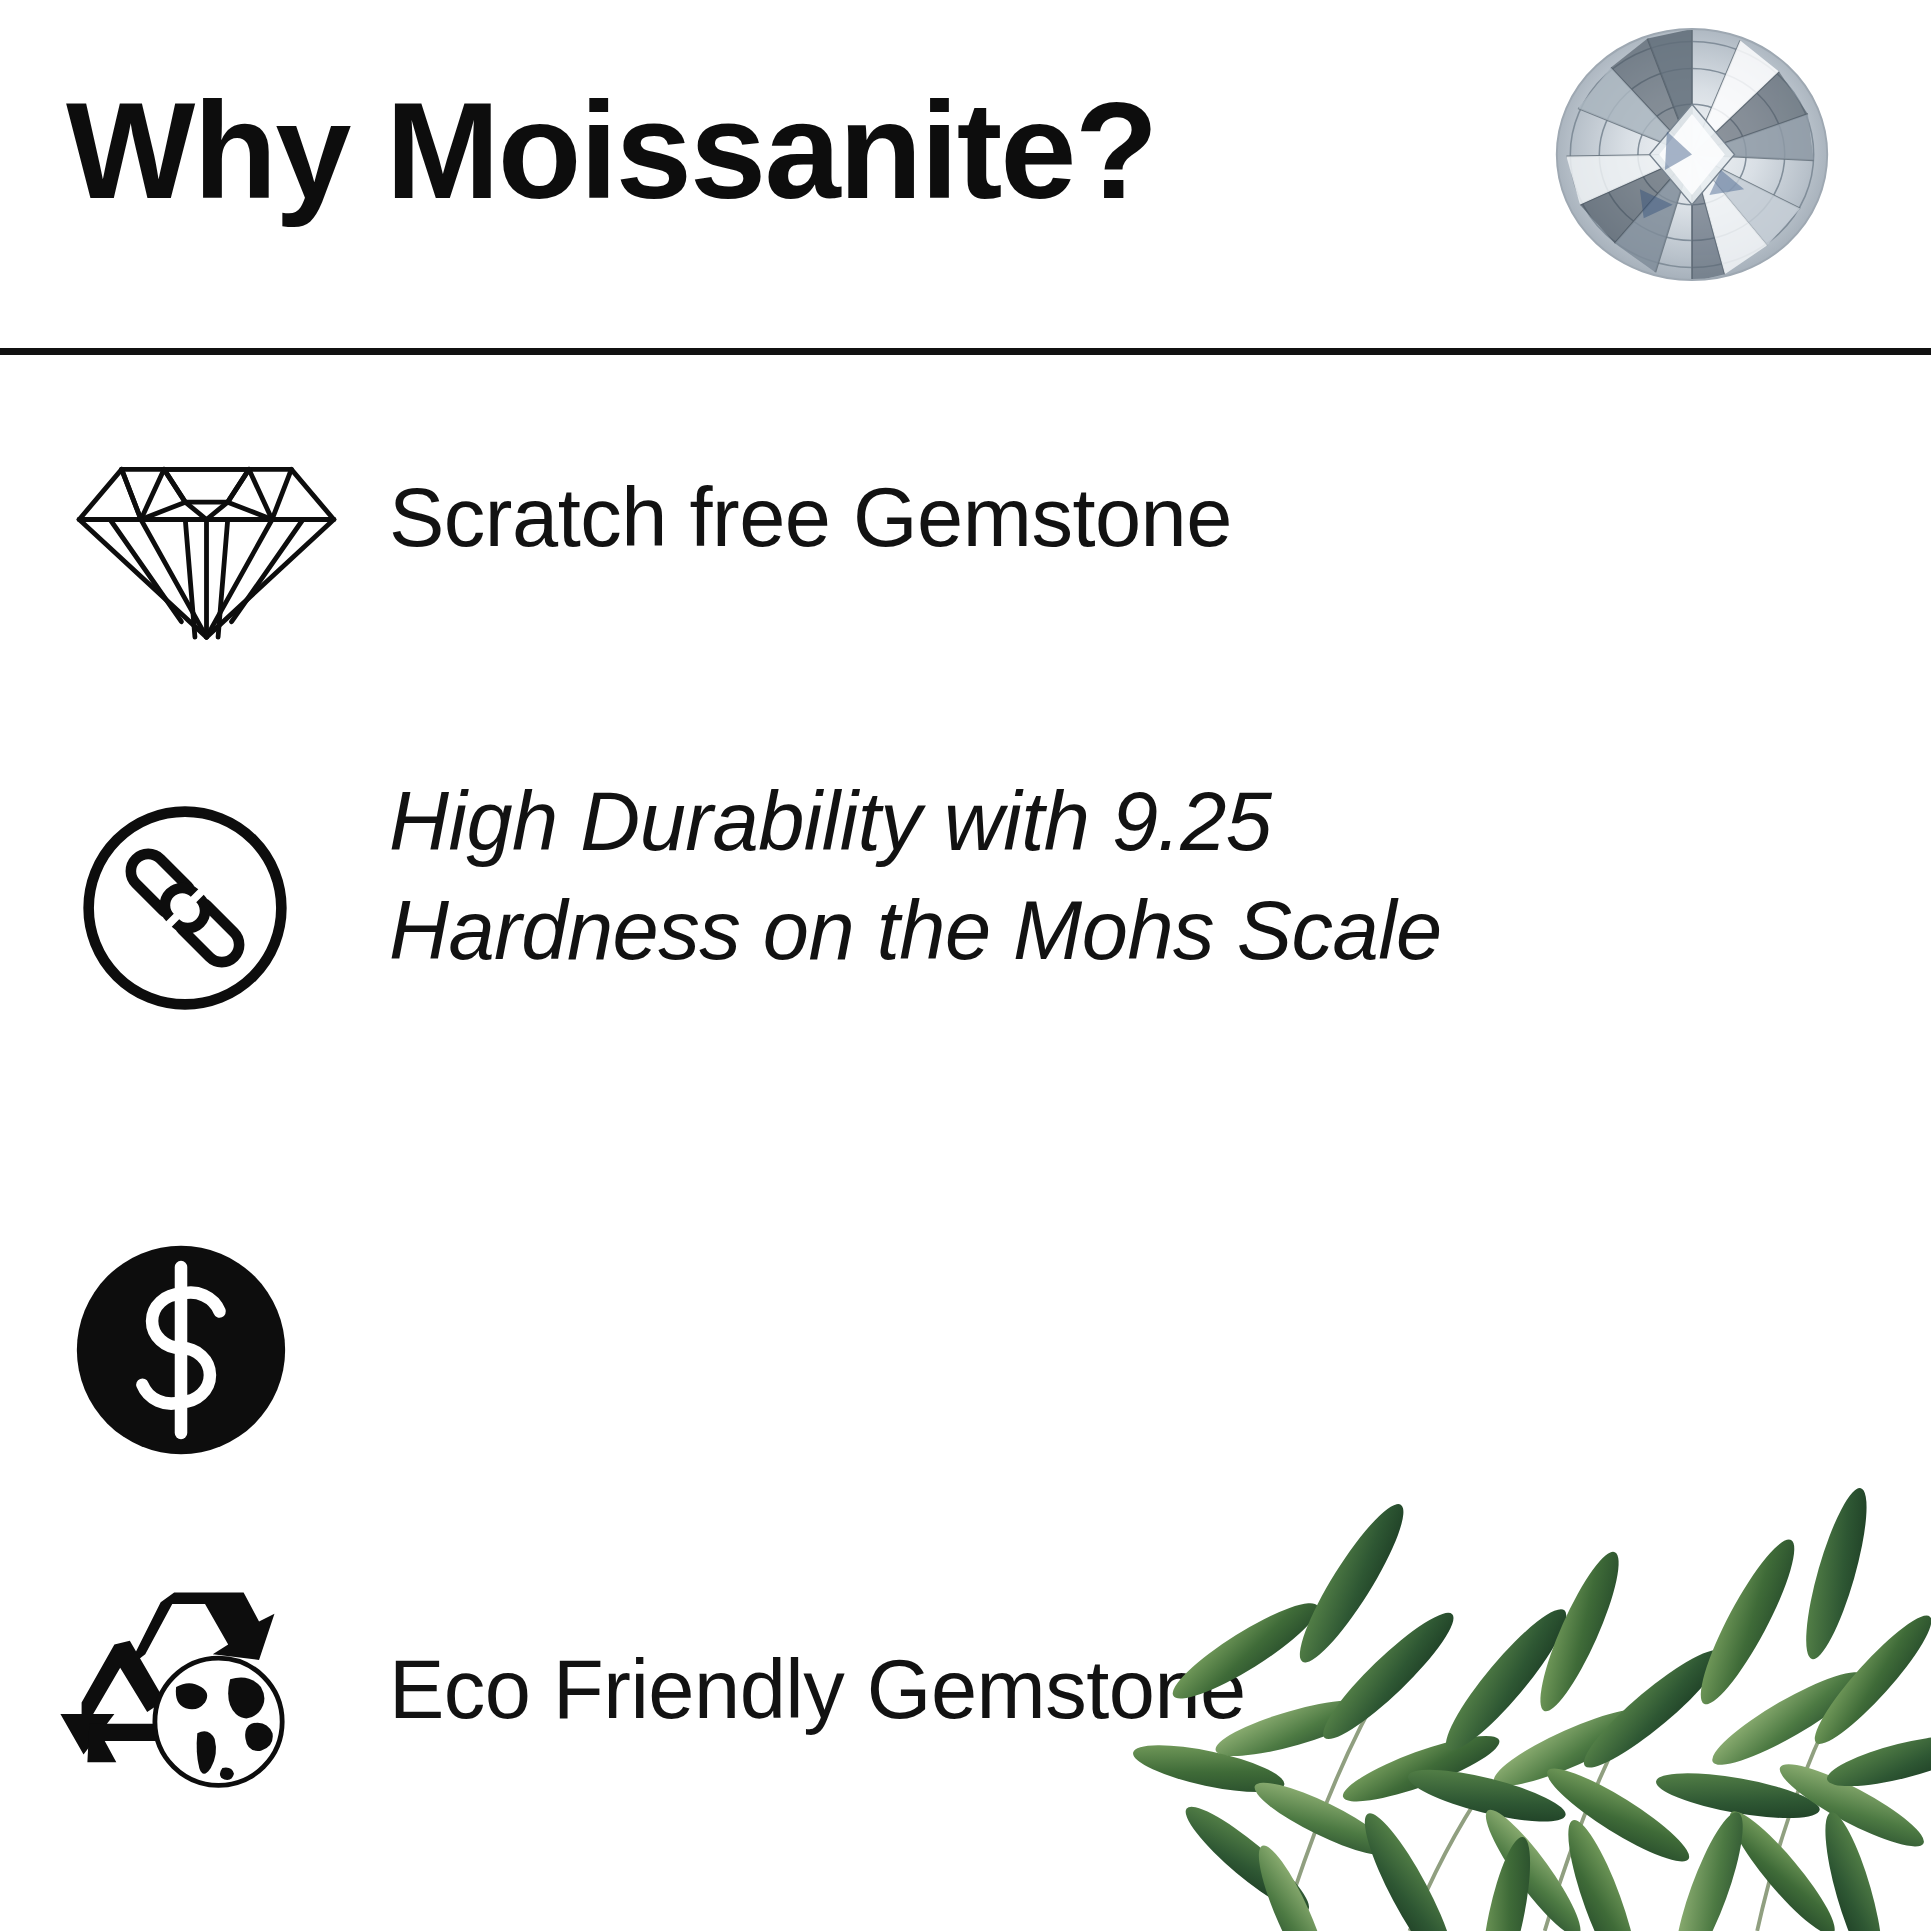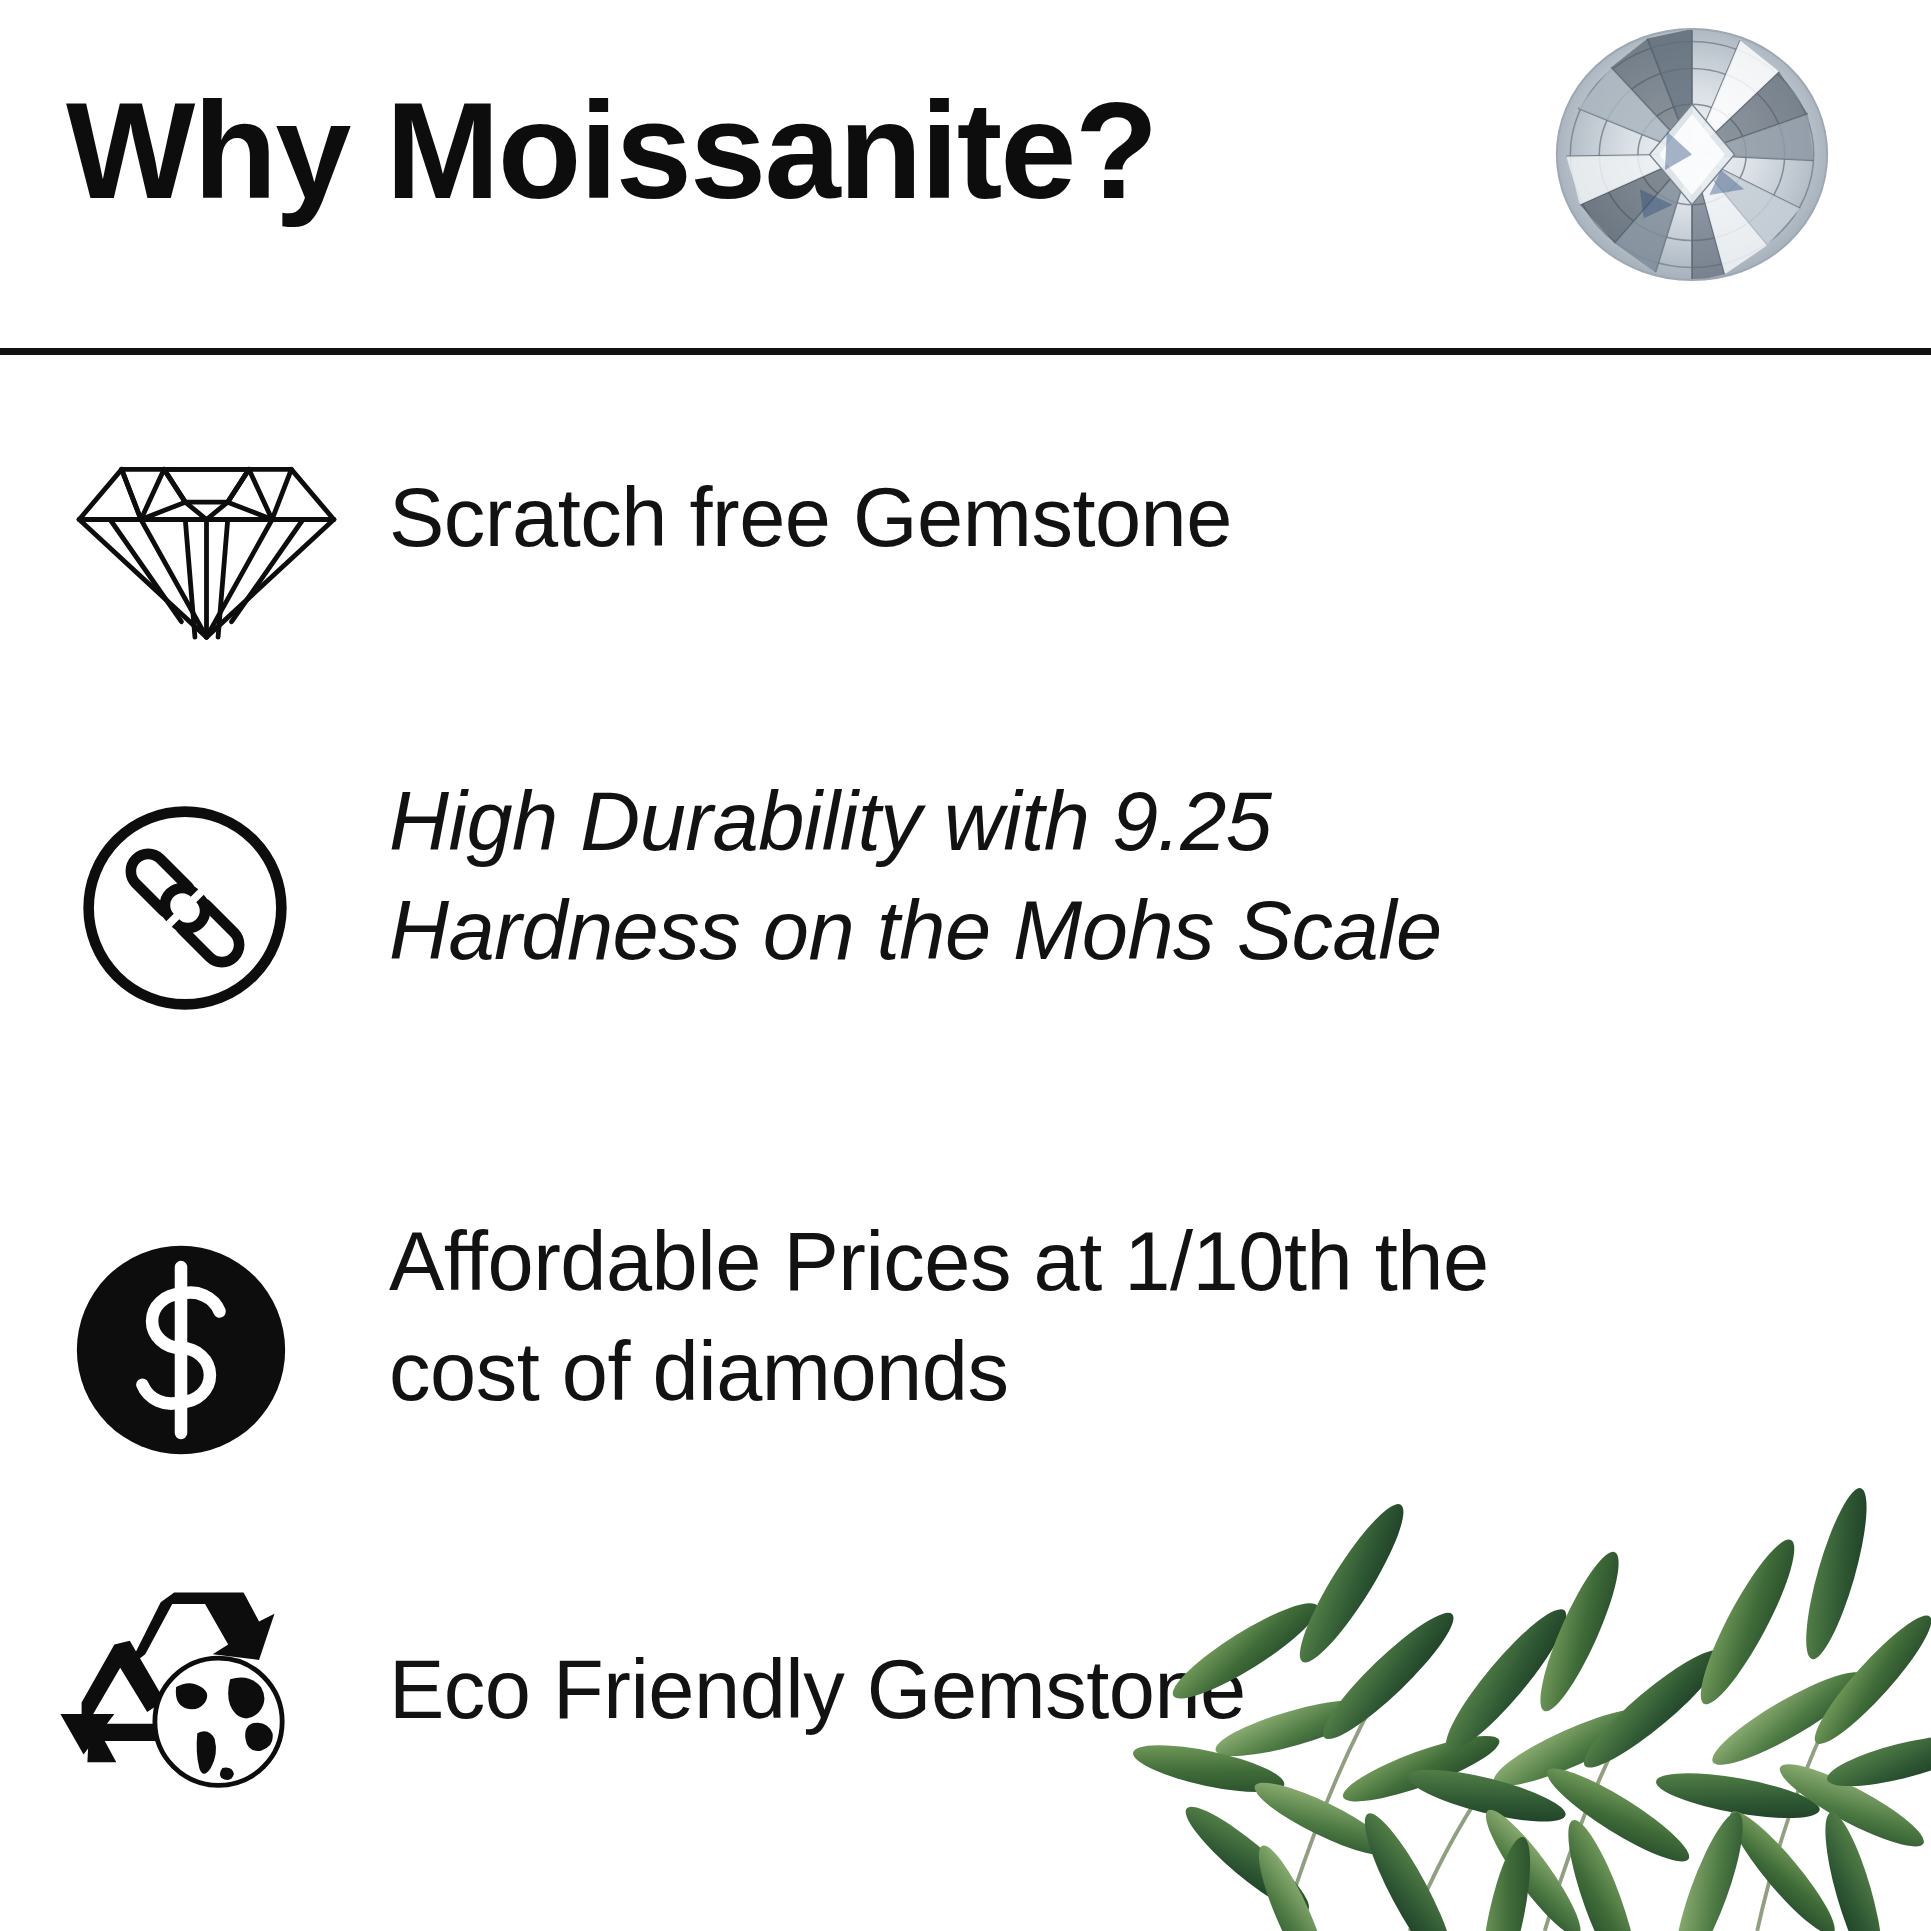--- a/index.html
+++ b/index.html
@@ -252,22 +252,20 @@
       <circle cx="112" cy="112" r="108" fill="#0d0d0d"></circle>
       <g fill="none" stroke="#ffffff" stroke-width="13" stroke-linecap="round" stroke-linejoin="round">
         <line x1="112" y1="26" x2="112" y2="198"></line>
         <path d="M152,72
                  a32,30 0 0 0 -40,-18
                  a30,28 0 0 0 0,56
                  a30,28 0 0 1 0,56
                  a32,30 0 0 1 -40,-18"></path>
       </g>
     </svg>
-    <div class="feature-text">Affordable Prices at 1/10th the
-cost of diamonds</div>
   </div>
 
   <div class="feature-row" id="row-4">
     <svg class="feature-icon" viewBox="0 0 246 224">
 
       <g fill="#0d0d0d">
 
         <path d="M70,92 L104,24 L118,14 L190,14 L206,44
                  L222,36 L206,84 L158,78 L174,68 L150,26
                  L116,26 L88,78 Z"></path>

